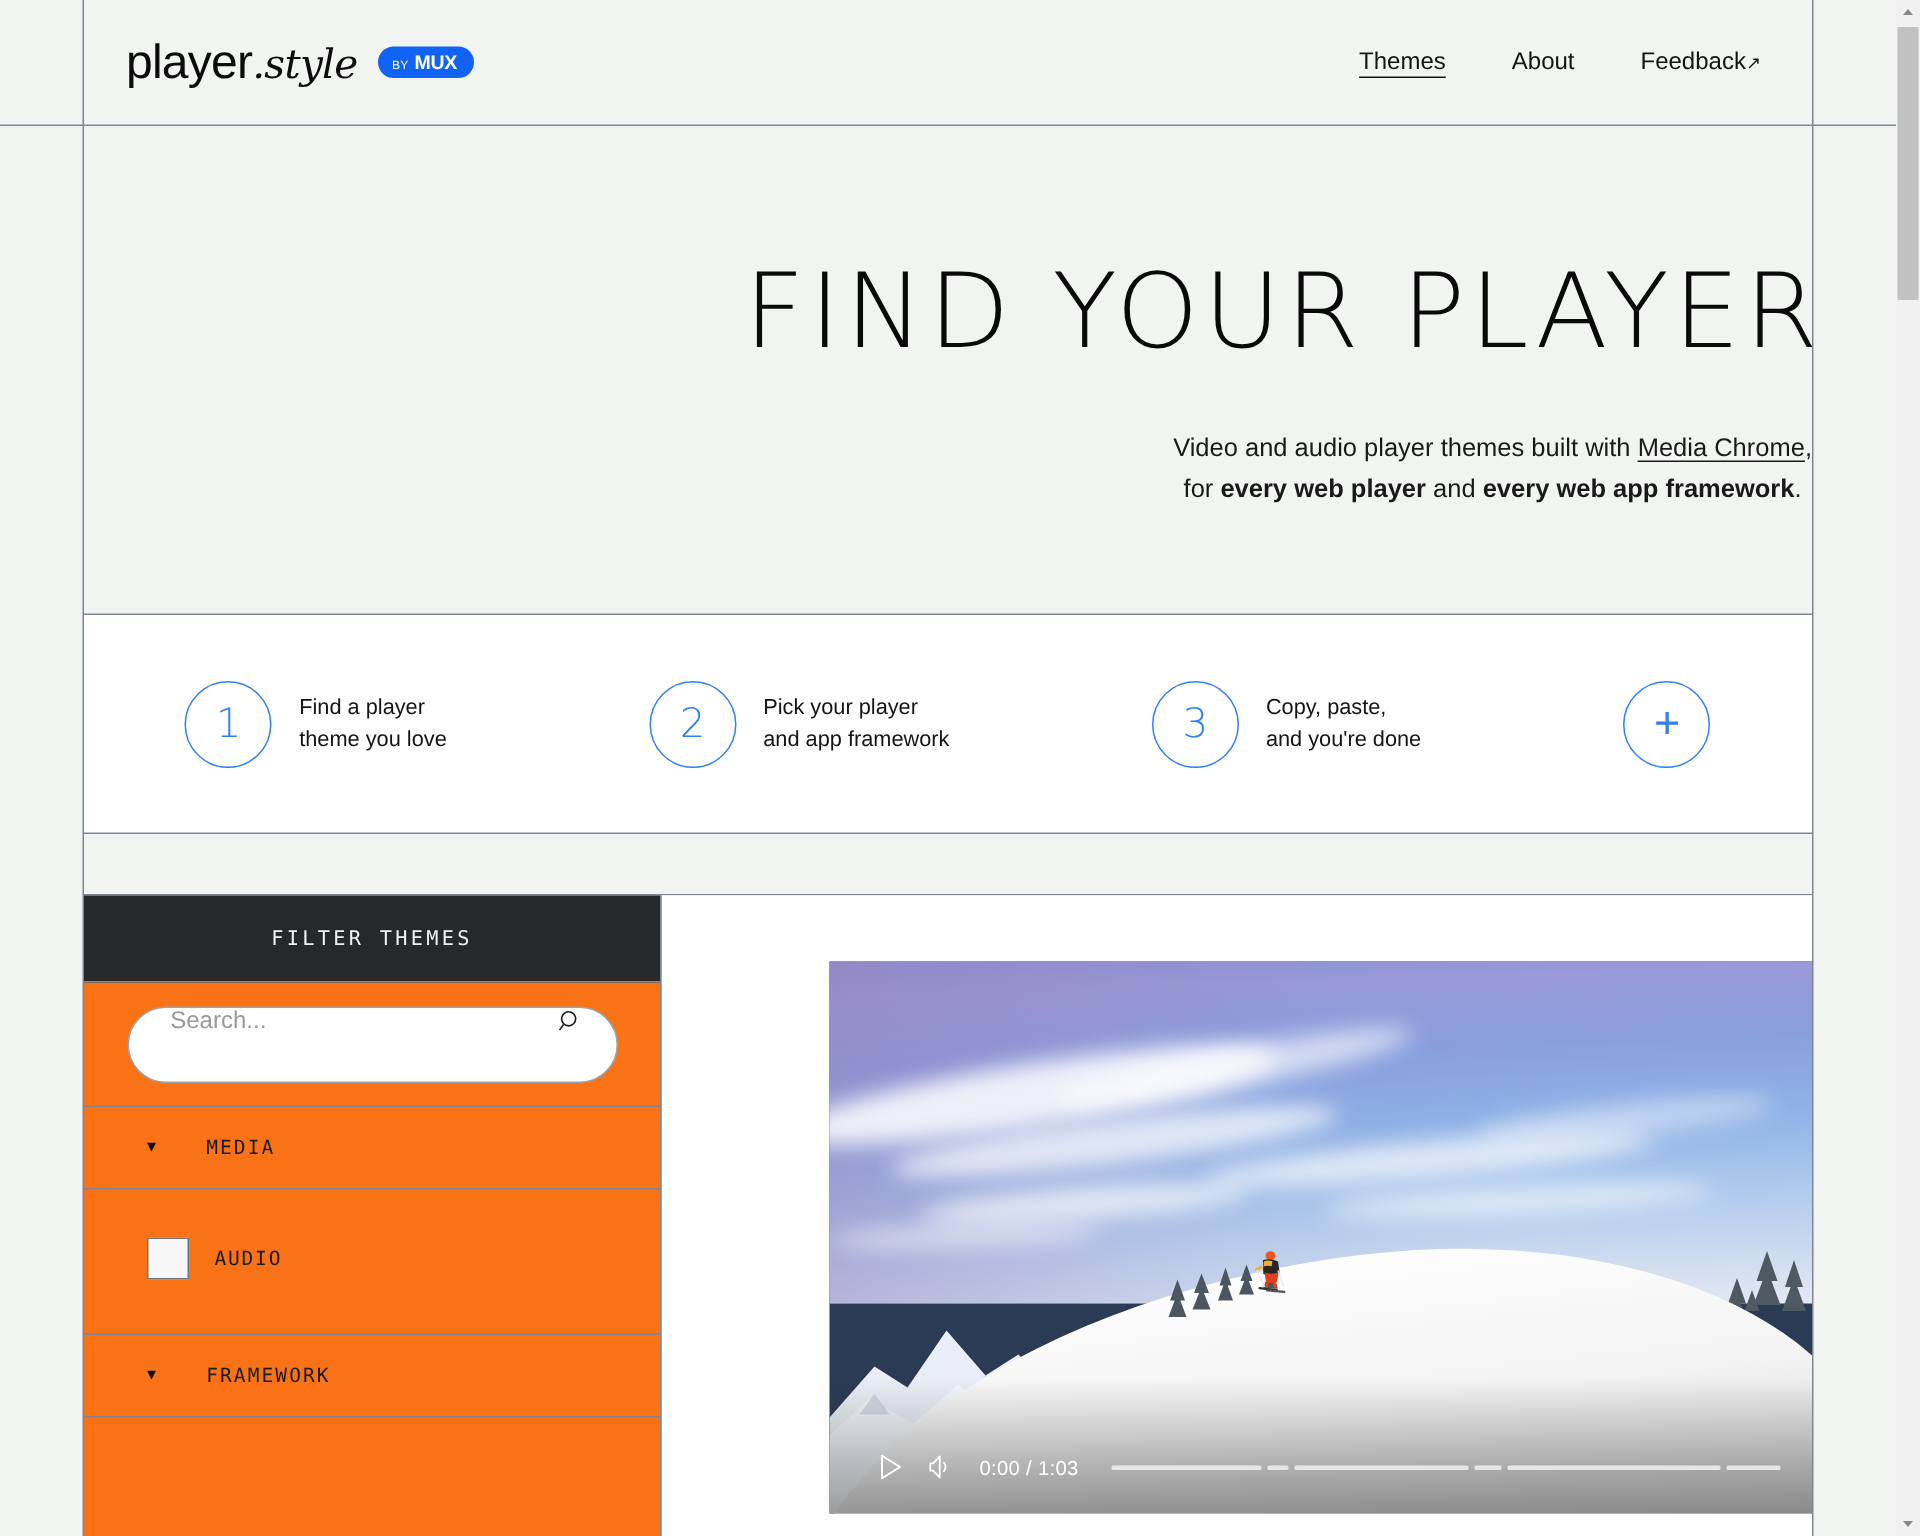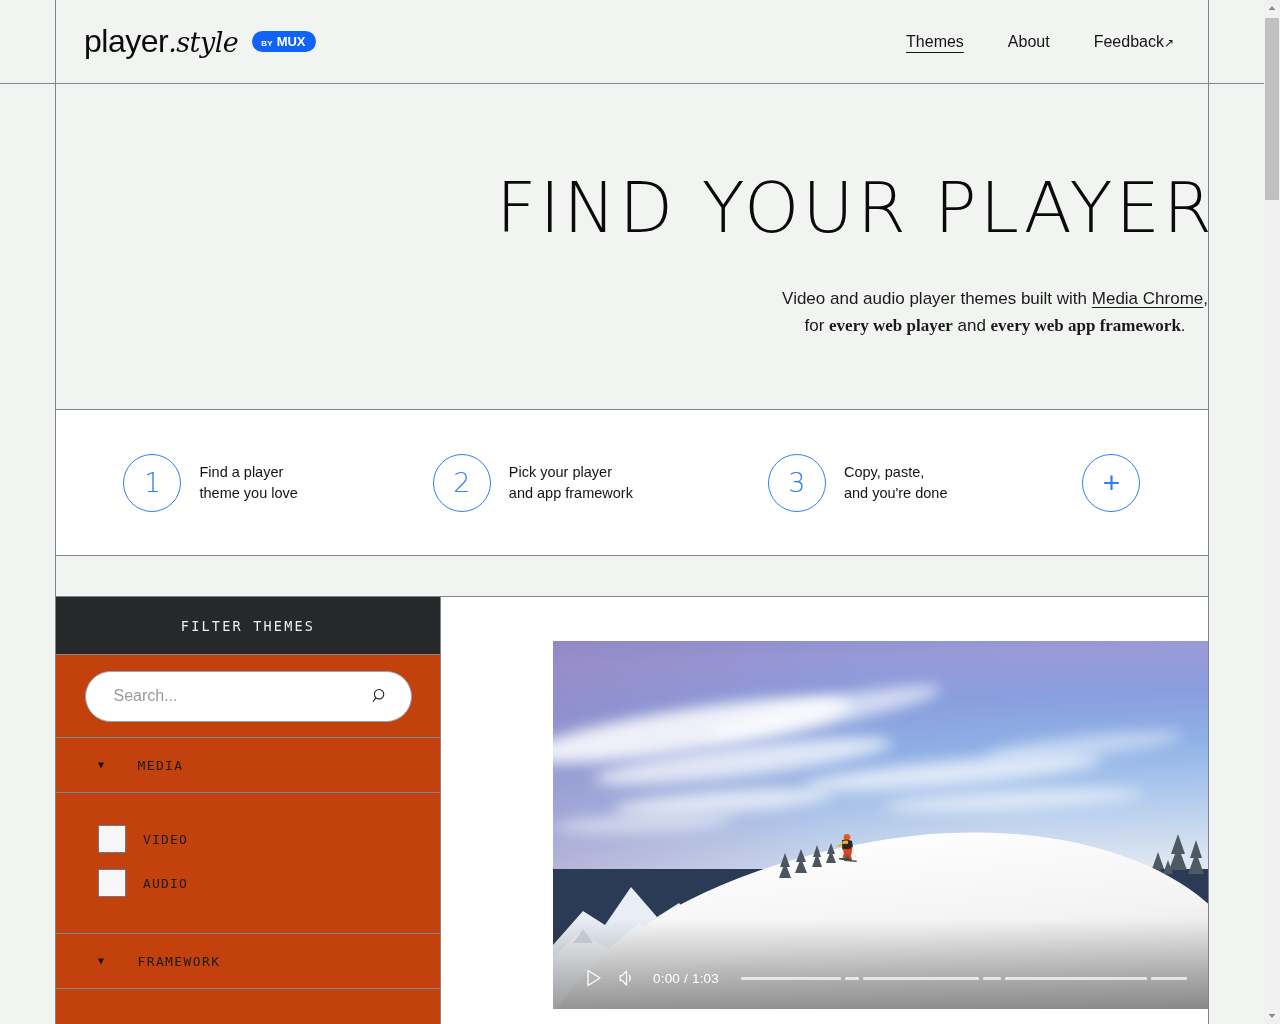--- a/index.html
+++ b/index.html
@@ -23,21 +23,21 @@
   }
   .logo-wrap { position: absolute; left: 84px; display: flex; align-items: center; gap: 14px; }
   .logo-text { font-size: 32px; letter-spacing: -0.5px; color: #0c0c0c; white-space: nowrap; }
   .logo-text .t1 { font-family: "Liberation Sans", sans-serif; font-weight: 400; }
   .logo-text .t2 { font-family: "DejaVu Serif", serif; font-style: italic; font-weight: 400; font-size: 27px; }
   .mux-badge {
     background: #1063f5; color: #fff; border-radius: 20px;
     padding: 4px 11px 5px 9px; display: flex; align-items: baseline; gap: 4px;
     height: 21px; line-height: 1;
   }
-  .mux-badge .by { font-size: 8px; font-weight: 700; letter-spacing: .2px; }
+  .mux-badge .by { font-size: 8px; font-weight: 400; letter-spacing: .2px; }
   .mux-badge .mux { font-size: 13px; font-weight: 700; letter-spacing: -.2px; }
 
   .nav { position: absolute; right: 90px; display: flex; align-items: flex-end; gap: 44px; }
   .nav a {
     font-size: 16px; color: #141414; text-decoration: none; white-space: nowrap;
   }
   .nav a.active { text-decoration: underline; text-underline-offset: 5px; text-decoration-thickness: 1px; }
   .nav .ext { font-size: 12px; }
 
   
@@ -54,21 +54,21 @@
     letter-spacing: 3px;
     color: #0a0a0a;
     white-space: nowrap;
     transform: scaleX(1.02);
   }
   .hero p {
     margin-top: 37px;
     font-size: 17px; line-height: 27px; color: #1a1a1a; text-align: center;
   }
   .hero p u { text-decoration: underline; text-underline-offset: 3px; }
-  .hero p b { font-weight: 700; font-family: Liberation Serif, serif; }
+  .hero p b { font-weight: 700; }
 
   
   .steps {
     position: absolute; left: 56px; top: 410px; width: 1152px; height: 146px;
     background: #ffffff; border-bottom: 1px solid #7d8691;
     display: flex; align-items: center; justify-content: space-around;
   }
   .step { display: flex; align-items: center; gap: 18px; }
   .step-circle {
     width: 58px; height: 58px; border-radius: 50%;
@@ -86,32 +86,32 @@
     border-bottom: 1px solid #7d8691;
   }
 
   
   .content {
     position: absolute; left: 56px; top: 597px; width: 1152px; height: 427px;
     background: #ffffff;
   }
 
   
-  .sidebar { position: absolute; left: 0; top: 0; width: 385px; height: 427px; background:#c2410c; border-right: 1px solid #7d8691; }
+  .sidebar { position: absolute; left: 0; top: 0; width: 385px; height: 427px; background:#f97316; border-right: 1px solid #7d8691; }
   .filter-head {
     height: 58px; background: #26282a; color: #f0f0f0;
     display: flex; align-items: center; justify-content: center;
     font-family: "DejaVu Sans Mono", monospace; font-size: 13.5px; letter-spacing: 2.2px;
     border-bottom: 1px solid #7d8691;
   }
   .search-row { height: 83px; display: flex; align-items: center; justify-content: center; border-bottom: 1px solid #7d8691; }
   .search-box {
     width: 327px; height: 51px; background: #fff;
     border: 1px solid #9aa3ad; border-radius: 26px;
-    display: flex; align-items: center; padding: 0 22px 0 28px;
+    display: flex; align-items: flex-start; padding: 0 22px 0 28px;
   }
   .search-box input {
     flex: 1; border: none; outline: none; background: transparent;
     font-family: "Liberation Sans", sans-serif; font-size: 16px; color: #222;
   }
   .search-box input::placeholder { color: #9a9a9a; }
   .mag { width: 18px; height: 18px; flex: none; }
 
   .acc-head {
     height: 55px; display: flex; align-items: center; padding-left: 42px; gap: 32px;
@@ -249,24 +249,20 @@
         </svg>
       </div>
     </div>
 
     <div class="acc-head">
       <span class="caret">▼</span>
       <span>MEDIA</span>
     </div>
 
     <div class="acc-body">
-      <div class="chk-row">
-        <span class="chk"></span>
-        <span class="chk-label">VIDEO</span>
-      </div>
       <div class="chk-row">
         <span class="chk"></span>
         <span class="chk-label">AUDIO</span>
       </div>
     </div>
 
     <div class="acc-head">
       <span class="caret">▼</span>
       <span>FRAMEWORK</span>
     </div>

